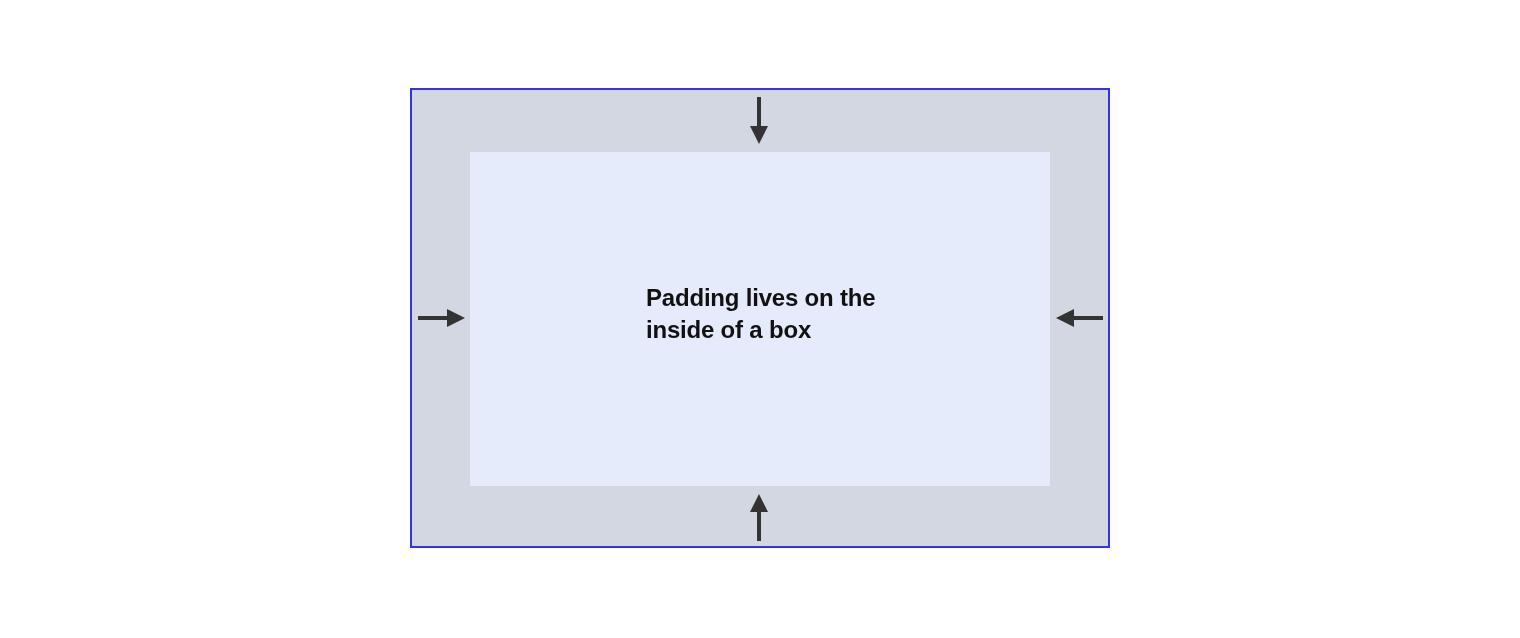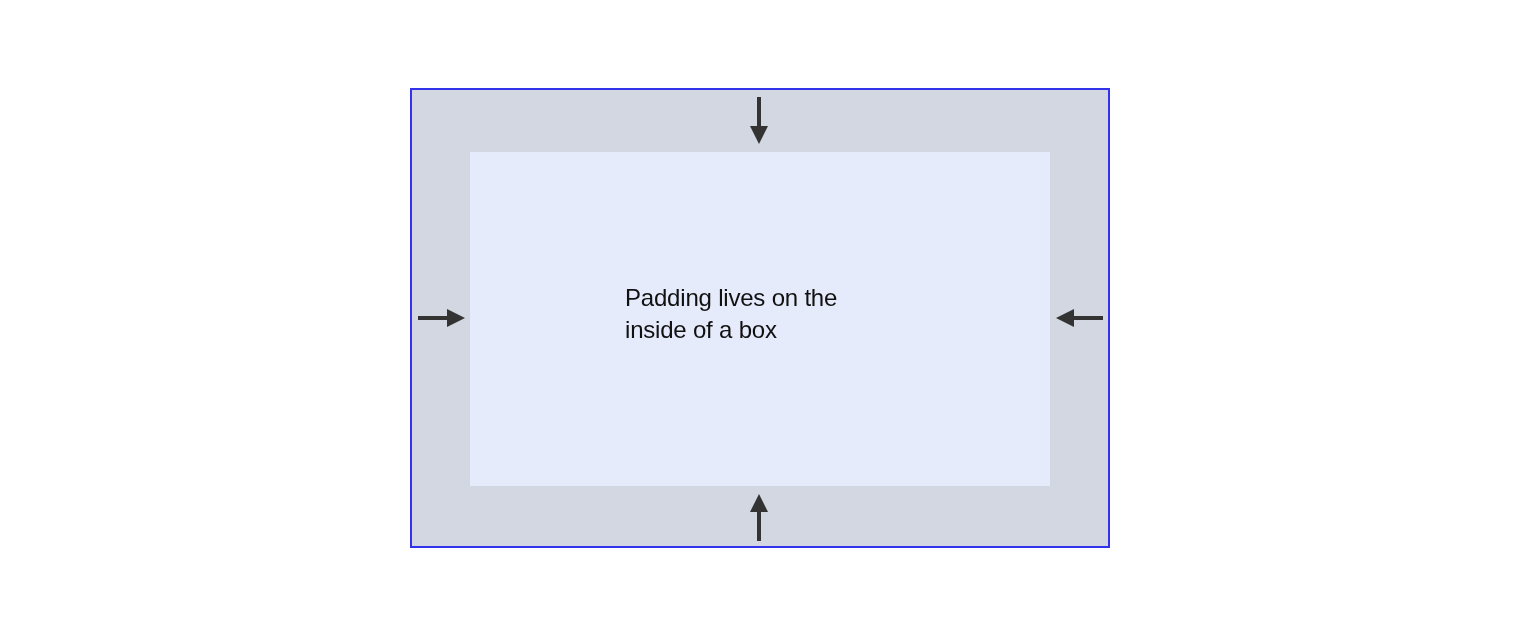--- a/index.html
+++ b/index.html
@@ -41,25 +41,25 @@
     position: absolute;
     left: 470px;
     top: 152px;
     width: 580px;
     height: 334px;
     background: #e5ebfa;
   }
 
   #content-label {
     position: absolute;
-    left: 625px;
+    left: 646px;
     top: 282px;
     width: 330px;
     font-size: 24px;
-    font-weight: normal;
+    font-weight: bold;
     line-height: 32px;
     color: #111111;
     letter-spacing: -0.2px;
     white-space: pre-line;
   }
 
   
   .arrow {
     position: absolute;
   }

